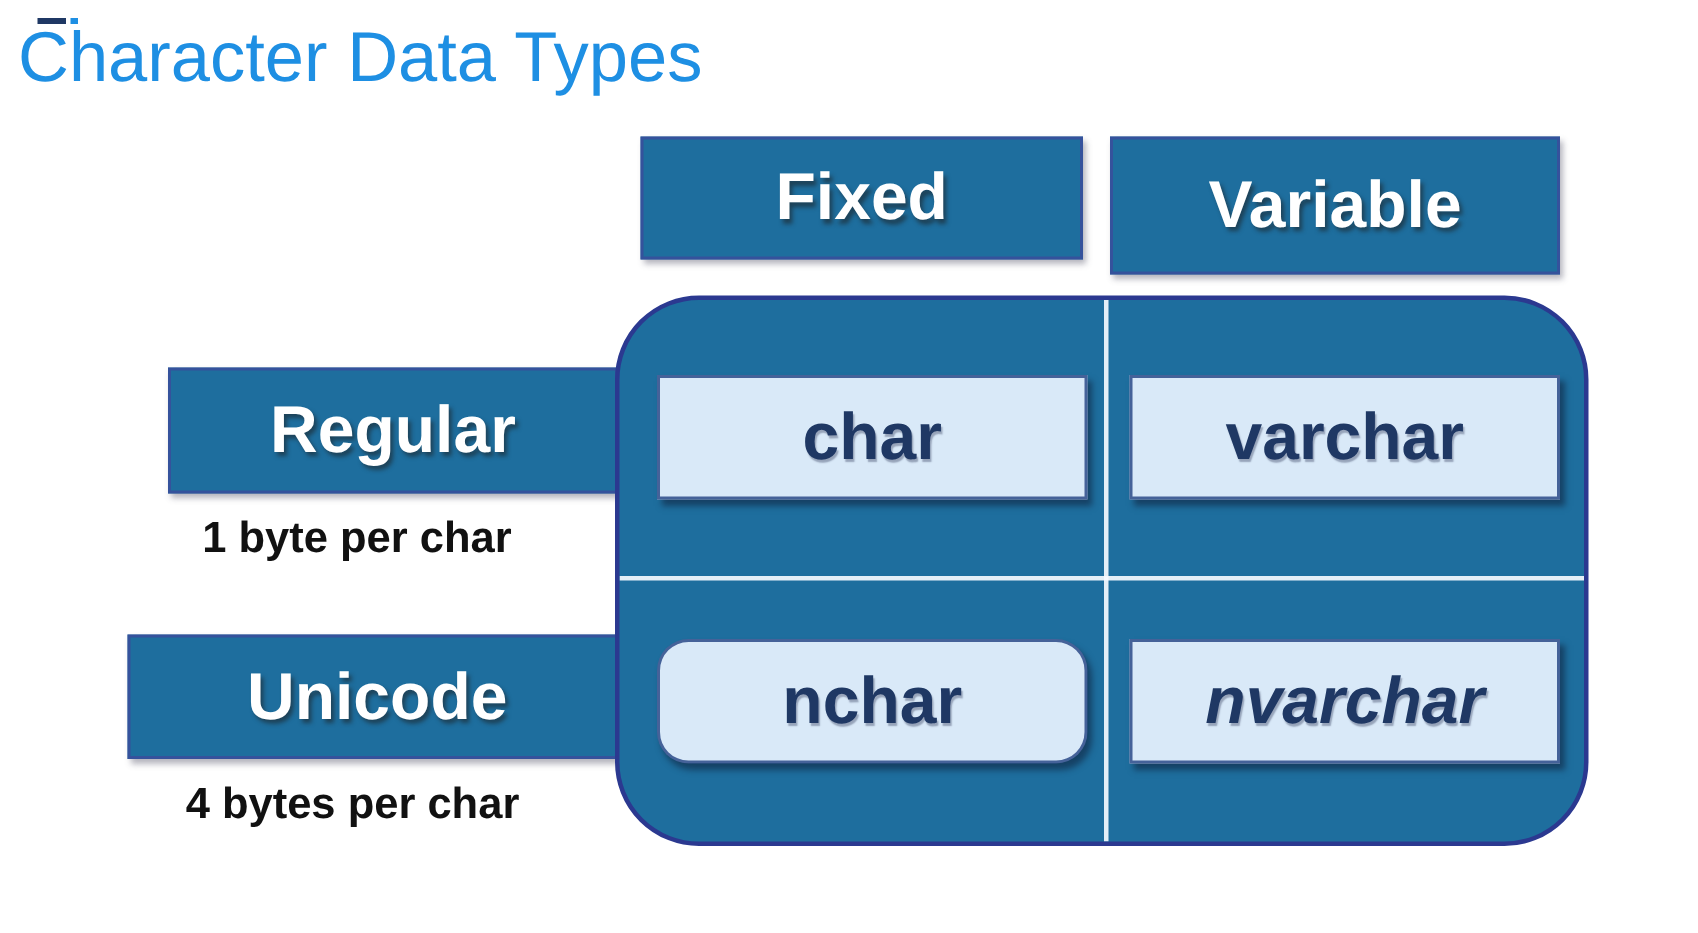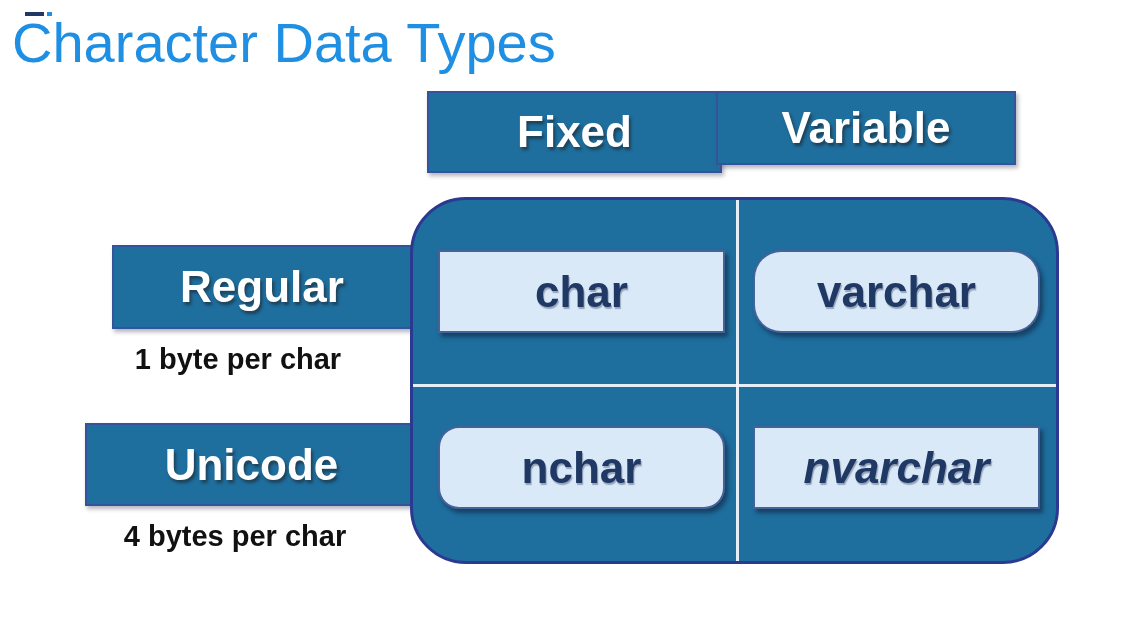--- a/index.html
+++ b/index.html
@@ -32,21 +32,21 @@
   }
   .stray-dot {
     position: absolute; left: 47px; top: 12px;
     width: 5px; height: 4px;
     background: var(--accent);
   }
 
   .title {
     position: absolute;
     left: 12px; top: 10px;
-    font-size: 56px;
+    font-size: 47px;
     font-weight: 300;
     letter-spacing: 0px;
     color: var(--accent);
     white-space: nowrap;
   }
 
   
   .teal-box {
     position: absolute;
     background: var(--teal);
@@ -55,21 +55,21 @@
     display: flex;
     align-items: center;
     justify-content: center;
     color: #ffffff;
     font-weight: bold;
     font-size: 44px;
     text-shadow: 2px 3px 3px rgba(30, 30, 30, 0.55);
     white-space: nowrap;
   }
   .hdr-fixed    { left: 427px; top: 91px;  width: 295px; height: 82px; text-align: right; }
-  .hdr-variable { left: 716px; top: 91px;  width: 300px; height: 74px; }
+  .hdr-variable { left: 740px; top: 91px;  width: 300px; height: 92px; }
   .row-regular  { left: 88px;  top: 245px; width: 300px; height: 84px; margin-left: 24px; }
   .row-unicode  { left: 85px;  top: 423px; width: 333px; height: 83px; }
 
   .row-note {
     position: absolute;
     width: 300px;
     text-align: center;
     color: var(--ink);
     font-weight: bold;
     font-size: 29px;
@@ -111,21 +111,21 @@
     display: flex;
     align-items: center;
     justify-content: center;
     color: var(--navy);
     font-weight: bold;
     font-size: 44px;
     text-shadow: 1px 2px 1px rgba(25, 35, 70, 0.35);
     white-space: nowrap;
   }
   .cell-char     { left: 25px;  top: 50px;  }
-  .cell-varchar  { left: 340px; top: 50px; border-radius: 28px;  }
+  .cell-varchar  { left: 340px; top: 50px;  }
   .cell-nchar    { left: 25px;  top: 226px; border-radius: 21px; }
   .cell-nvarchar { left: 340px; top: 226px; font-style: italic; }
 </style>
 </head>
 <body>
 
 <div class="slide">
 
   <div class="stray-dash"></div>
   <div class="stray-dot"></div>

